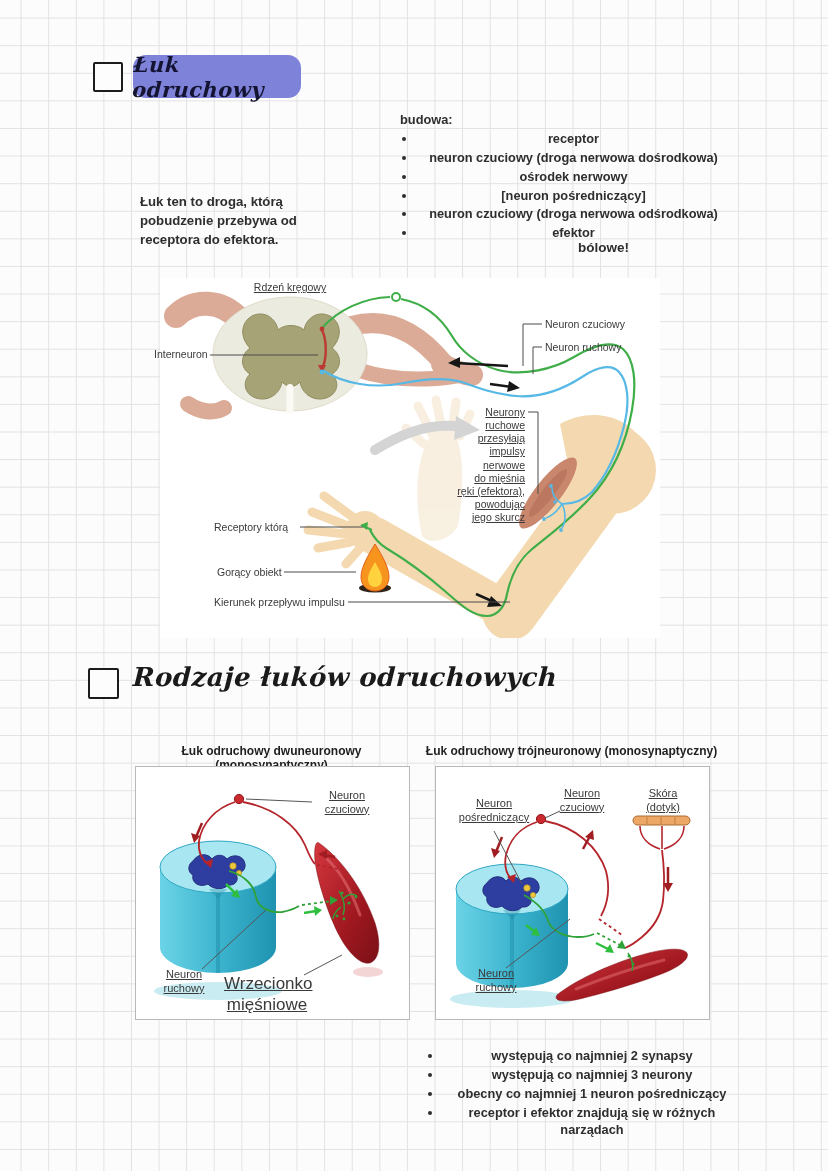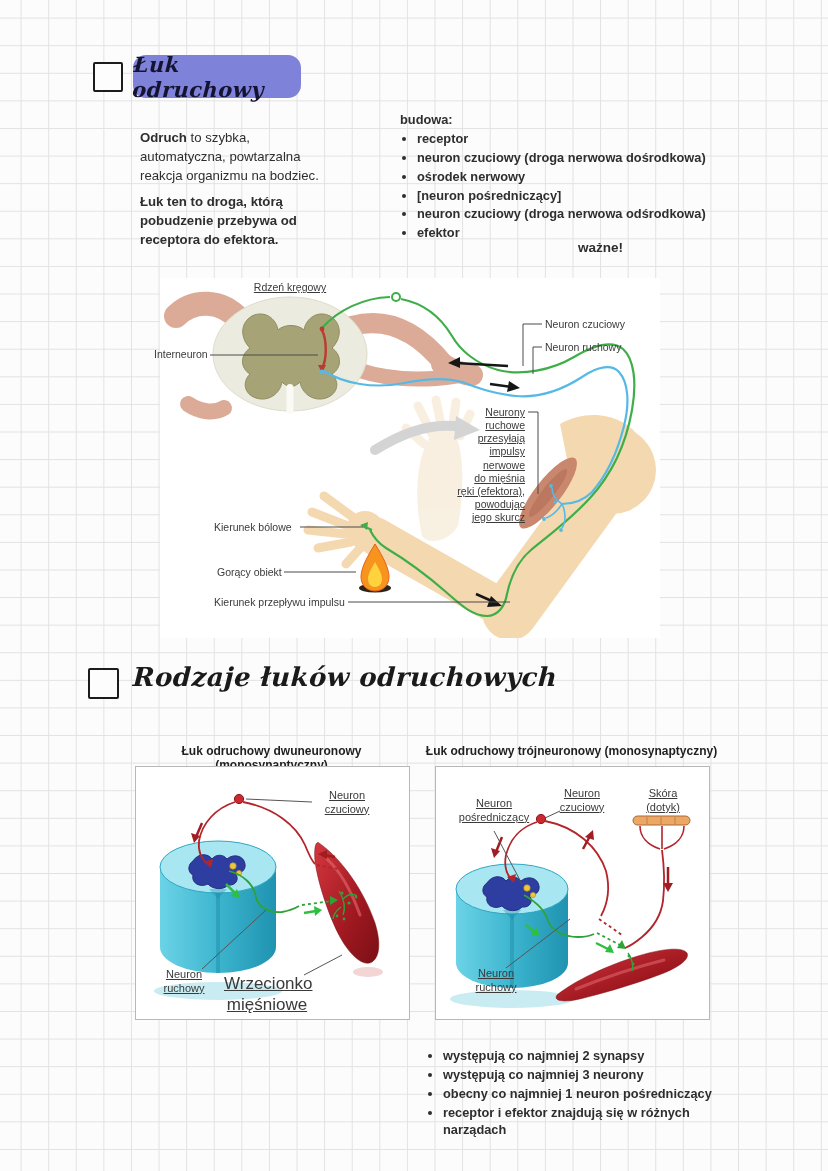--- a/index.html
+++ b/index.html
@@ -25,60 +25,57 @@
   .script{
     font-family:"DejaVu Serif",serif;font-style:italic;font-weight:bold;color:#141432;
     letter-spacing:.5px;transform:skewX(-3deg);
   }
   .badge .script{font-size:21px;}
   .h2{font-size:26px;color:#1a1a1a;}
   .body-text{font-size:13.2px;line-height:1.44;white-space:pre-line;}
   .bold{font-weight:bold;}
   .blist{font-size:12.8px;font-weight:bold;line-height:1.32;}
   .blist ul{margin:2px 0 0;padding-left:17px;}
-  .blist li{margin:2px 0;}
+  .blist li{margin:2px 0;text-align:center;}
   .panel{background:#ffffff;}
   .dlabel{position:absolute;font-size:10.5px;line-height:1.25;color:#3a3a3a;}
   .center{text-align:center;text-decoration:underline;}
   .right{text-align:right;}
   .nowrap{white-space:nowrap;}
   .box{border:1px solid #b8b8b8;background:#ffffff;}
   .box-title{font-size:12px;font-weight:bold;text-align:center;color:#1f1f1f;}
   svg{display:block;}
 </style>
 </head>
 <body>
 
 <div class="page">
 
   <div class="abs checkbox" style="left:93px;top:62px;"></div>
   <div class="abs badge">
     <span class="script">Łuk odruchowy</span>
   </div>
 
-  <div class="abs body-text" style="left:140px;top:128px;width:205px;"><span class="bold">Odruch</span><span> to szybka,
-automatyczna, powtarzalna
-reakcja organizmu na bodziec.</span></div>
   <div class="abs body-text bold" style="left:140px;top:192px;width:210px;">Łuk ten to droga, którą
 pobudzenie przebywa od
 receptora do efektora.</div>
 
   <div class="abs blist" style="left:400px;top:112px;width:330px;">
     <div>budowa:</div>
     <ul>
       <li>receptor</li>
       <li>neuron czuciowy (droga nerwowa dośrodkowa)</li>
       <li>ośrodek nerwowy</li>
       <li>[neuron pośredniczący]</li>
       <li>neuron czuciowy (droga nerwowa odśrodkowa)</li>
       <li>efektor</li>
     </ul>
   </div>
 
-  <div class="abs bold" style="left:578px;top:240px;font-size:13.5px;">ważne!</div>
+  <div class="abs bold" style="left:578px;top:240px;font-size:13.5px;">bólowe!</div>
 
   <div class="abs panel" style="left:160px;top:278px;width:500px;height:360px;">
     <svg width="500" height="360" viewBox="0 0 500 360">
 
       <g opacity="0.55">
         <path d="M262,258 C254,220 256,185 268,162 C276,148 290,146 296,158 C304,176 304,214 298,248 C290,262 270,268 262,258 Z" fill="#f3e3c8"></path>
         <g stroke="#f3e3c8" stroke-width="9" stroke-linecap="round">
           <line x1="272" y1="156" x2="258" y2="128"></line>
           <line x1="282" y1="152" x2="276" y2="122"></line>
           <line x1="292" y1="152" x2="296" y2="124"></line>
@@ -184,21 +181,21 @@
     <div class="dlabel nowrap" style="left:385px;top:63px;">Neuron ruchowy</div>
     <div class="dlabel right" style="left:280px;top:128px;width:85px;white-space:pre-line;text-decoration:underline;">Neurony
 ruchowe
 przesyłają
 impulsy
 nerwowe
 do mięśnia
 ręki (efektora),
 powodując
 jego skurcz</div>
-    <div class="dlabel nowrap" style="left:54px;top:243px;">Kierunek bólowe</div>
+    <div class="dlabel nowrap" style="left:54px;top:243px;">Receptory którą</div>
     <div class="dlabel nowrap" style="left:57px;top:288px;">Gorący obiekt</div>
     <div class="dlabel nowrap" style="left:54px;top:318px;">Kierunek przepływu impulsu</div>
   </div>
 
   <div class="abs checkbox" style="left:88px;top:668px;width:27px;height:27px;"></div>
   <div class="abs script h2" style="left:133px;top:662px;">Rodzaje łuków odruchowych</div>
 
   <div class="abs box-title" style="left:125px;top:744px;width:293px;">Łuk odruchowy dwuneuronowy (monosynaptyczny)</div>
   <div class="abs box-title" style="left:425px;top:744px;width:293px;">Łuk odruchowy trójneuronowy (monosynaptyczny)</div>
 

